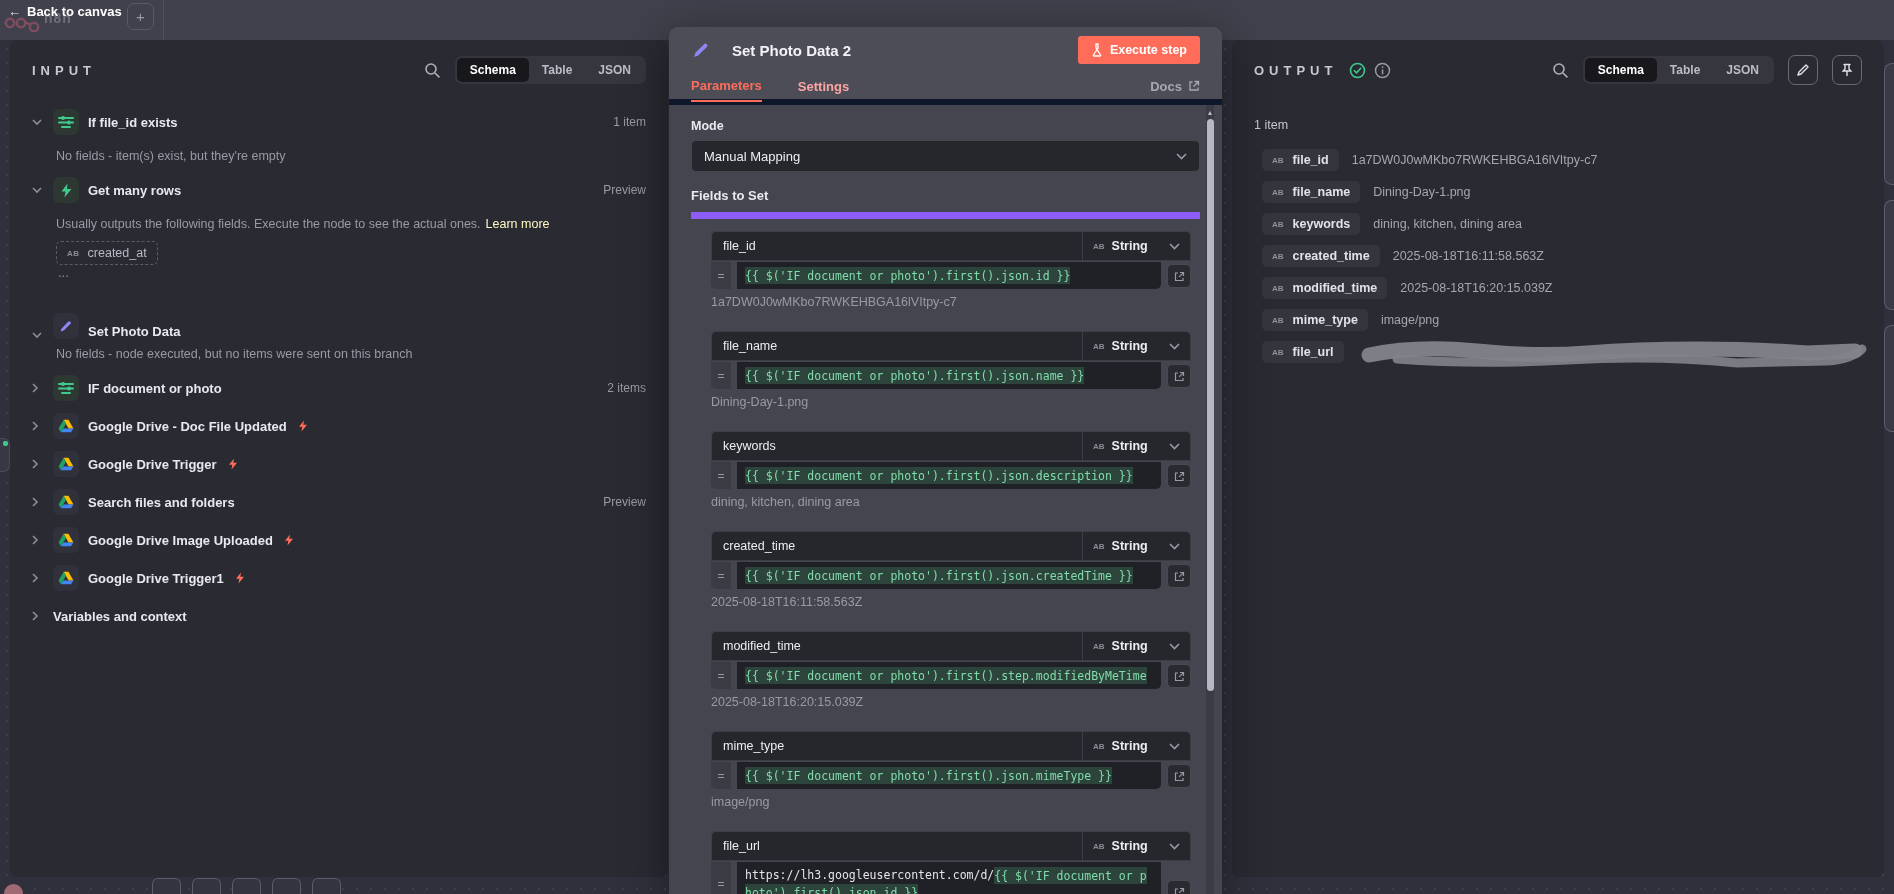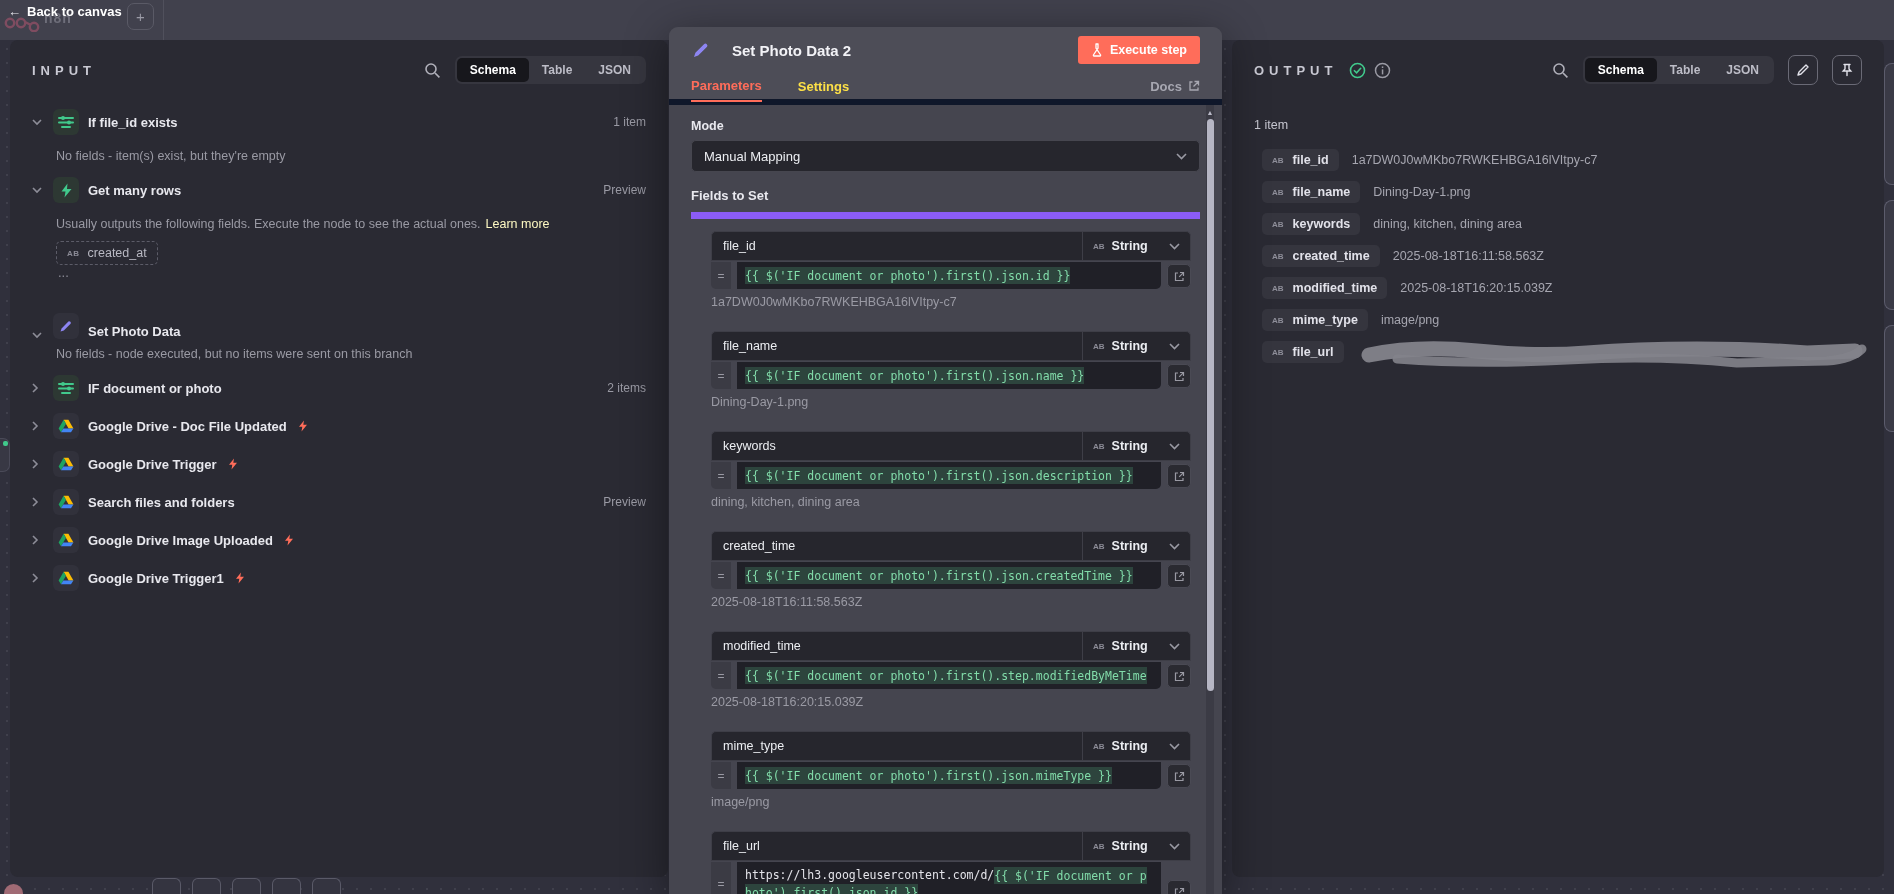--- a/index.html
+++ b/index.html
@@ -45,21 +45,21 @@
   .pill-badge .ab { color:#8b8b96; font-size:8px; font-weight:bold; letter-spacing:.5px; }
   .ellipsis-row { padding-left:26px; color:#8b8b96; font-size:13px; height:24px; }
 
   
   .modal { position:absolute; left:669px; top:27px; width:553px; height:867px; border-radius:9px 9px 0 0; overflow:hidden; box-shadow:0 10px 45px rgba(0,0,0,.45); }
   .modal-top { background:#4d4d57; }
   .modal-header { display:flex; align-items:center; height:46px; padding:0 22px; gap:22px; }
   .modal-title { color:#f2f2f6; font-size:15px; font-weight:bold; }
   .exec-btn { margin-left:auto; display:flex; align-items:center; gap:7px; background:#ff6d5a; color:#ffffff; font-size:12.5px; font-weight:bold; border-radius:3px; padding:7px 13px; cursor:pointer; }
   .modal-tabs { display:flex; align-items:center; height:32px; padding:0 22px; gap:36px; border-bottom:6px solid #0f172a; }
-  .m-tab { font-size:13px; font-weight:bold; color:#fde047; height:32px; display:flex; align-items:center; cursor:pointer; }
+  .m-tab { font-size:13px; font-weight:bold; color:#fca5a5; height:32px; display:flex; align-items:center; cursor:pointer; }
   .m-tab.active { color:#ff6d5a; border-bottom:2px solid #ff6d5a; }
   .docs-link { margin-left:auto; color:#a7a7b1; font-size:13px; font-weight:bold; display:flex; align-items:center; gap:6px; cursor:pointer; }
   .modal-body { position:relative; background:#45454f; height:789px; padding:14px 22px 0 22px; }
   .field-label { color:#e9e9ef; font-size:12.5px; font-weight:bold; margin-bottom:7px; }
   .mode-select { display:flex; align-items:center; height:32px; background:#26262d; border:1px solid #46464f; border-radius:5px; padding:0 12px; color:#eceef2; font-size:13px; cursor:pointer; }
   .mode-select .chev-d { margin-left:auto; color:#9a9aa4; }
   .section-label { margin-top:16px; color:#e9e9ef; font-size:13px; font-weight:bold; padding-bottom:9px; border-bottom:7px solid #8b5cf6; }
   .fields-wrap { padding:12px 0 0 20px; }
   .field-card { margin-bottom:22px; width:480px; }
   .fc-head { display:flex; height:30px; background:#26262d; border:1px solid #3e3e47; border-radius:5px 5px 0 0; overflow:hidden; }
@@ -318,20 +318,27 @@
               <path d="M5.6 0.8 L0.6 9.4 L3 13.2 L8 4.8 Z" fill="#1ea362"></path>
               <path d="M3 13.2 H13 L15.4 9.4 H5.3 Z" fill="#4285f4"></path>
             </svg>
           </span>
           <span class="tree-label">Google Drive Trigger1</span>
           <span class="flash">
             <svg width="10" height="12" viewBox="0 0 10 12">
               <path d="M6 0.5 L1 6.8 H4.3 L3.5 11.5 L9 4.8 H5.3 Z" fill="#ff6d5a"></path>
             </svg>
           </span>
+        </div><div class="tree-row">
+          <span class="chev">
+            <svg width="7" height="10" viewBox="0 0 7 10">
+              <path d="M1 1 L5 5 L1 9" fill="none" stroke="#8d8d98" stroke-width="1.6"></path>
+            </svg>
+          </span>
+          <span class="tree-label">Variables and context</span>
         </div></div>
   </div>
 
   <div class="panel" style="left:1232px; top:40px; width:652px; height:837px;">
     <div class="panel-header">
       <span class="panel-title">OUTPUT</span>
       <span style="display:flex; align-items:center; gap:8px; margin-left:12px;">
         <span>
           <svg width="17" height="17" viewBox="0 0 17 17">
               <circle cx="8.5" cy="8.5" r="7" fill="none" stroke="#41c98c" stroke-width="1.6"></circle>

